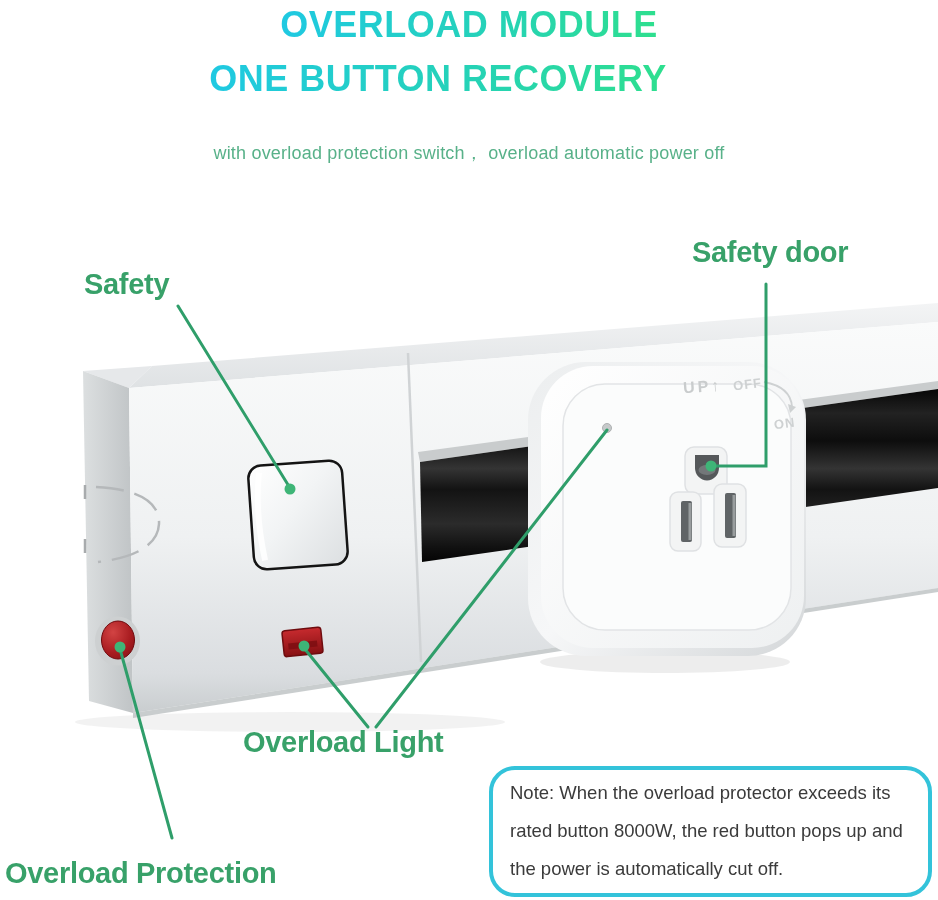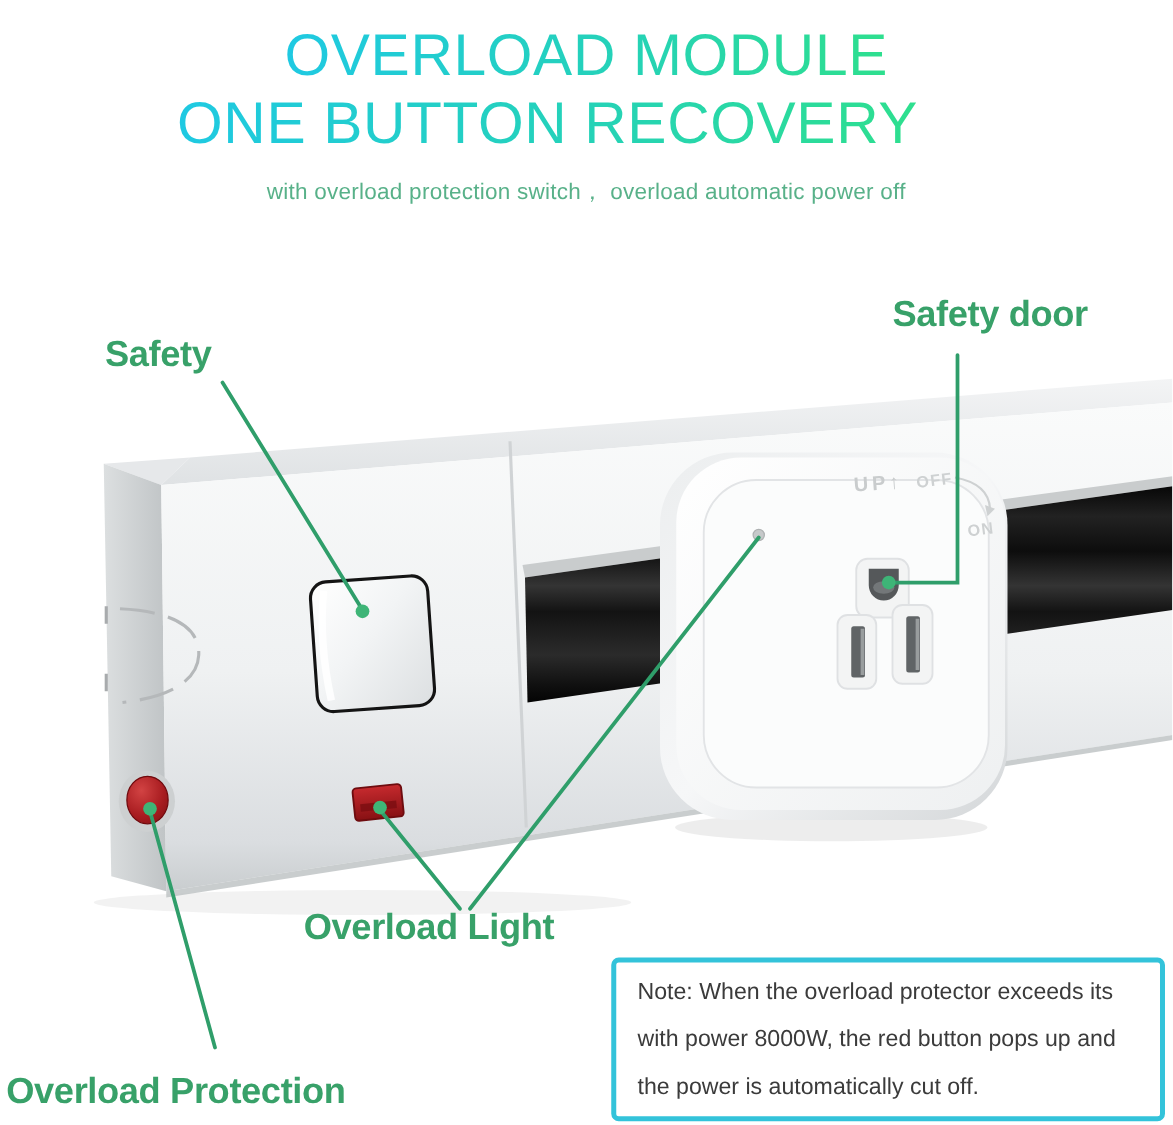--- a/index.html
+++ b/index.html
@@ -4,44 +4,44 @@
 <style>
   html,body{margin:0;padding:0;}
   body{
     width:938px;height:900px;position:relative;background:#ffffff;
     font-family:"Liberation Sans","DejaVu Sans",sans-serif;
     overflow:hidden;
   }
   .abs{position:absolute;}
   
   .title-line{
-    display:block;width:fit-content;margin:12px auto;
-    font-size:47px;font-weight:normal;letter-spacing:0.5px;white-space:nowrap;
+    display:block;width:fit-content;margin:0 auto;
+    font-size:36px;font-weight:bold;letter-spacing:0.5px;white-space:nowrap;
     background:linear-gradient(90deg,#1fc9e2 0%,#25d2b8 55%,#2edf8e 100%);
     -webkit-background-clip:text;background-clip:text;color:transparent;
   }
   .title-wrap1{left:0;right:0;top:4px;}
   .title-wrap2{left:0;right:0;top:58px;transform:translateX(-31px);}
   .subtitle{
     left:0;right:0;top:141px;text-align:center;
     font-size:18px;color:#58b189;letter-spacing:0.2px;white-space:nowrap;
   }
   
   .lbl{
     font-size:29px;font-weight:bold;color:#38a169;letter-spacing:-0.3px;
     white-space:nowrap;z-index:3;
   }
   .lbl-switch{left:84px;top:268px;}
-  .lbl-safety{left:692px;top:236px;margin-left:22px;}
+  .lbl-safety{left:692px;top:236px;}
   .lbl-indicator{left:243px;top:726px;}
   .lbl-overload{left:5px;top:857px;}
   
   .note-box{
     left:489px;top:766px;width:443px;box-sizing:border-box;
-    border:4px solid #33c3da;border-radius:6px;background:#ffffff;
+    border:4px solid #33c3da;border-radius:26px;background:#ffffff;
     padding:4px 0 5px 17px;z-index:4;
   }
   .note-line{
     font-size:18.5px;line-height:38px;color:#3b3b3b;white-space:nowrap;
   }
   .scene{left:0;top:0;z-index:1;}
 </style>
 </head>
 <body>
 
@@ -176,15 +176,15 @@
   </g>
 </svg>
 
 <div class="abs lbl lbl-switch">Safety</div>
 <div class="abs lbl lbl-safety">Safety door</div>
 <div class="abs lbl lbl-indicator">Overload Light</div>
 <div class="abs lbl lbl-overload">Overload Protection</div>
 
 <div class="abs note-box">
   <div class="note-line">Note: When the overload protector exceeds its</div>
-  <div class="note-line">with power 8000W, the red button pops up and</div>
+  <div class="note-line">rated button 8000W, the red button pops up and</div>
   <div class="note-line">the power is automatically cut off.</div>
 </div>
 
 </body></html>

